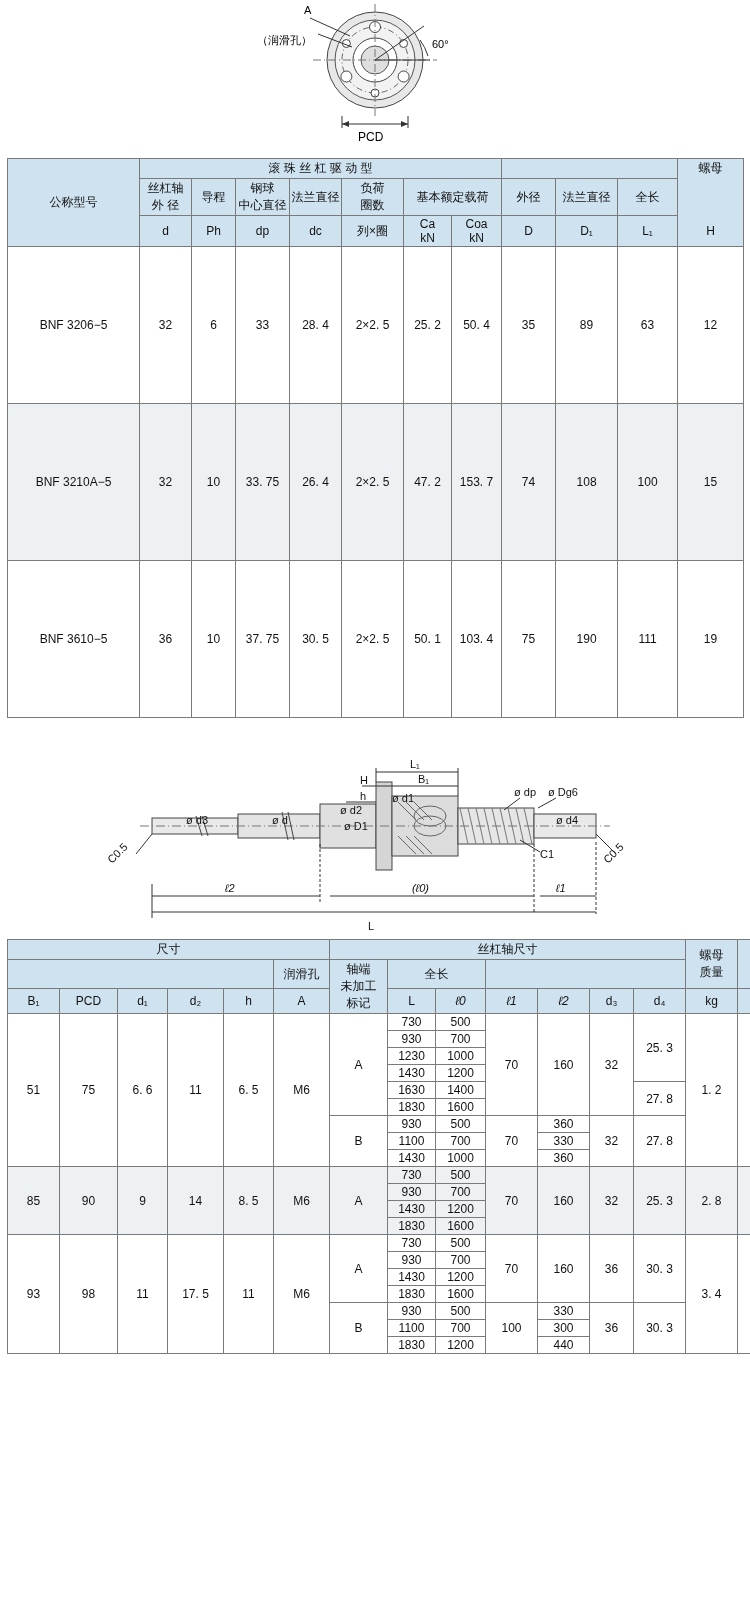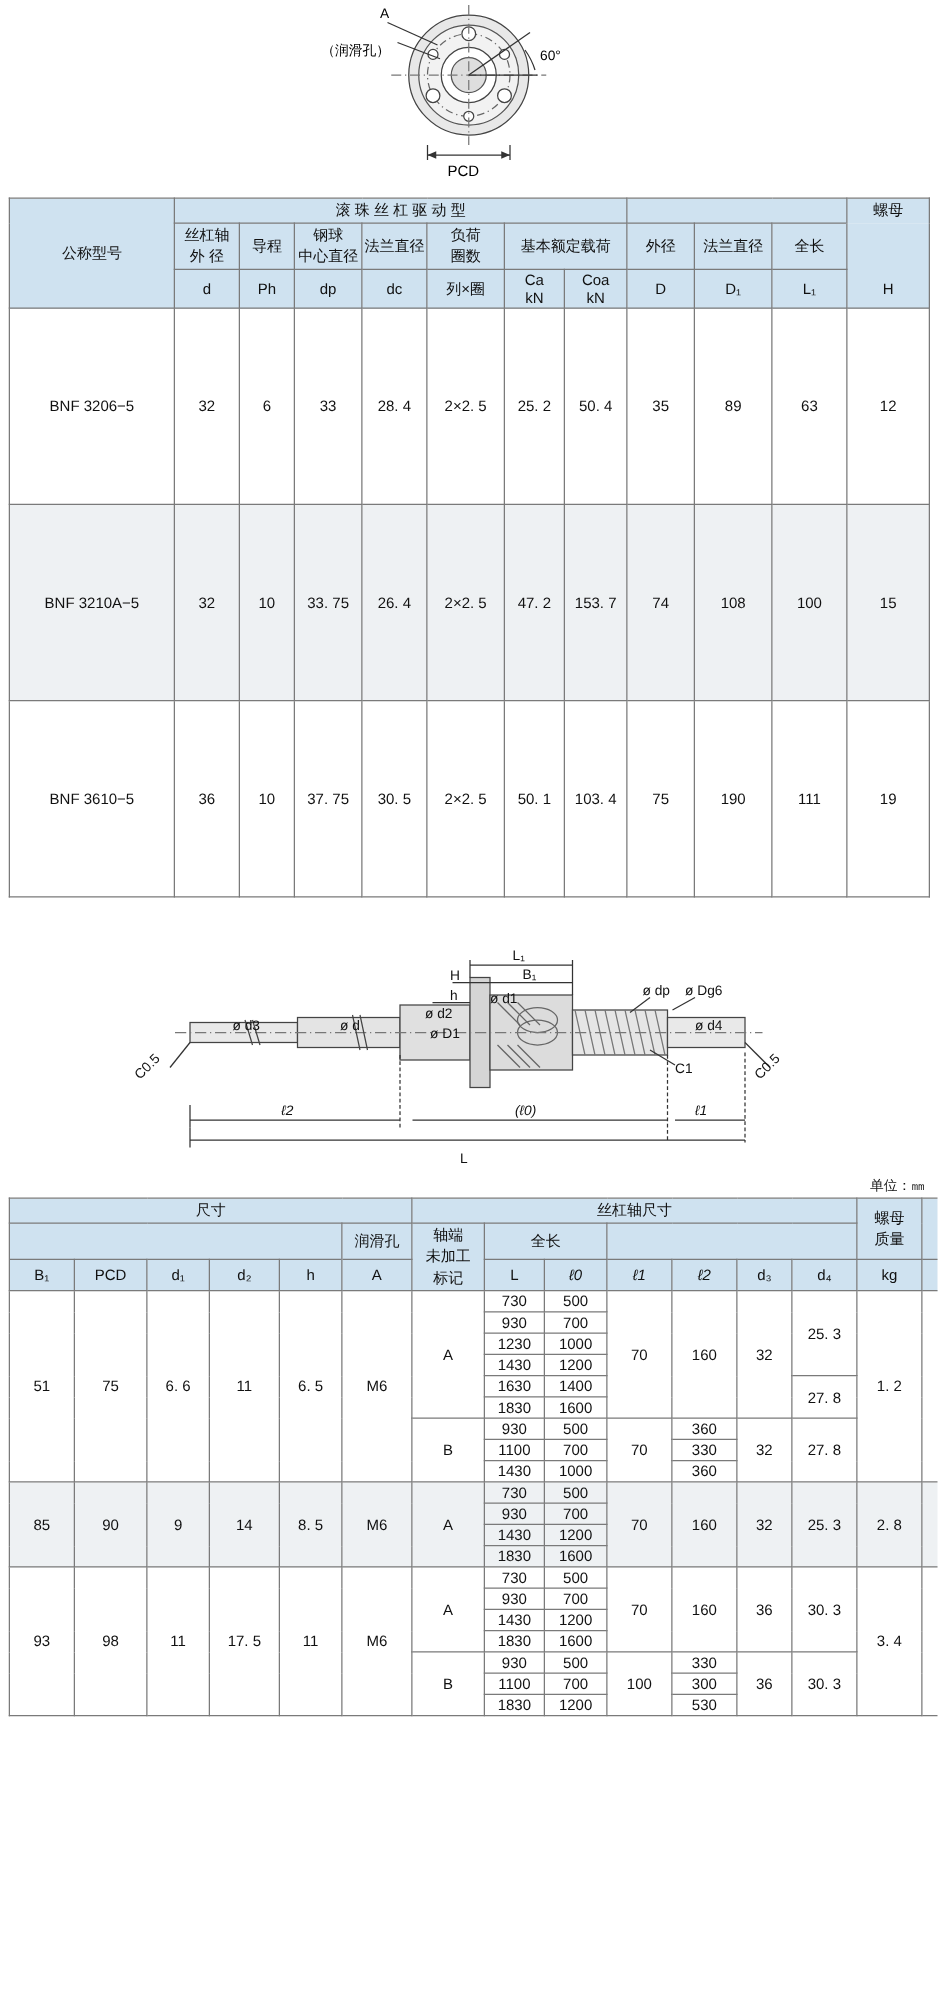--- a/index.html
+++ b/index.html
@@ -268,21 +268,20 @@
         <text x="112" y="140" transform="rotate(-45 112 140)">C0.5</text>
         <text x="608" y="140" transform="rotate(-45 608 140)">C0.5</text>
         <text x="225" y="168" font-style="italic">ℓ2</text>
         <text x="412" y="168" font-style="italic">(ℓ0)</text>
         <text x="556" y="168" font-style="italic">ℓ1</text>
         <text x="368" y="206">L</text>
       </g>
     </svg>
   </div>
 
-  <div class="unit">单位：㎜</div>
 
   <table class="tbl2">
     <colgroup>
       <col style="width:52px">
         <col style="width:58px">
         <col style="width:50px">
       <col style="width:56px">
         <col style="width:50px">
         <col style="width:56px">
       <col style="width:58px">
@@ -460,18 +459,18 @@
         <td rowspan="3">30. 3</td>
       </tr>
       <tr class="rowA">
         <td>1100</td>
         <td>700</td>
         <td>300</td>
       </tr>
       <tr class="rowA">
         <td>1830</td>
         <td>1200</td>
-        <td>530</td>
+        <td>440</td>
       </tr>
     </tbody>
   </table>
 
 </div>
 
 </body></html>

